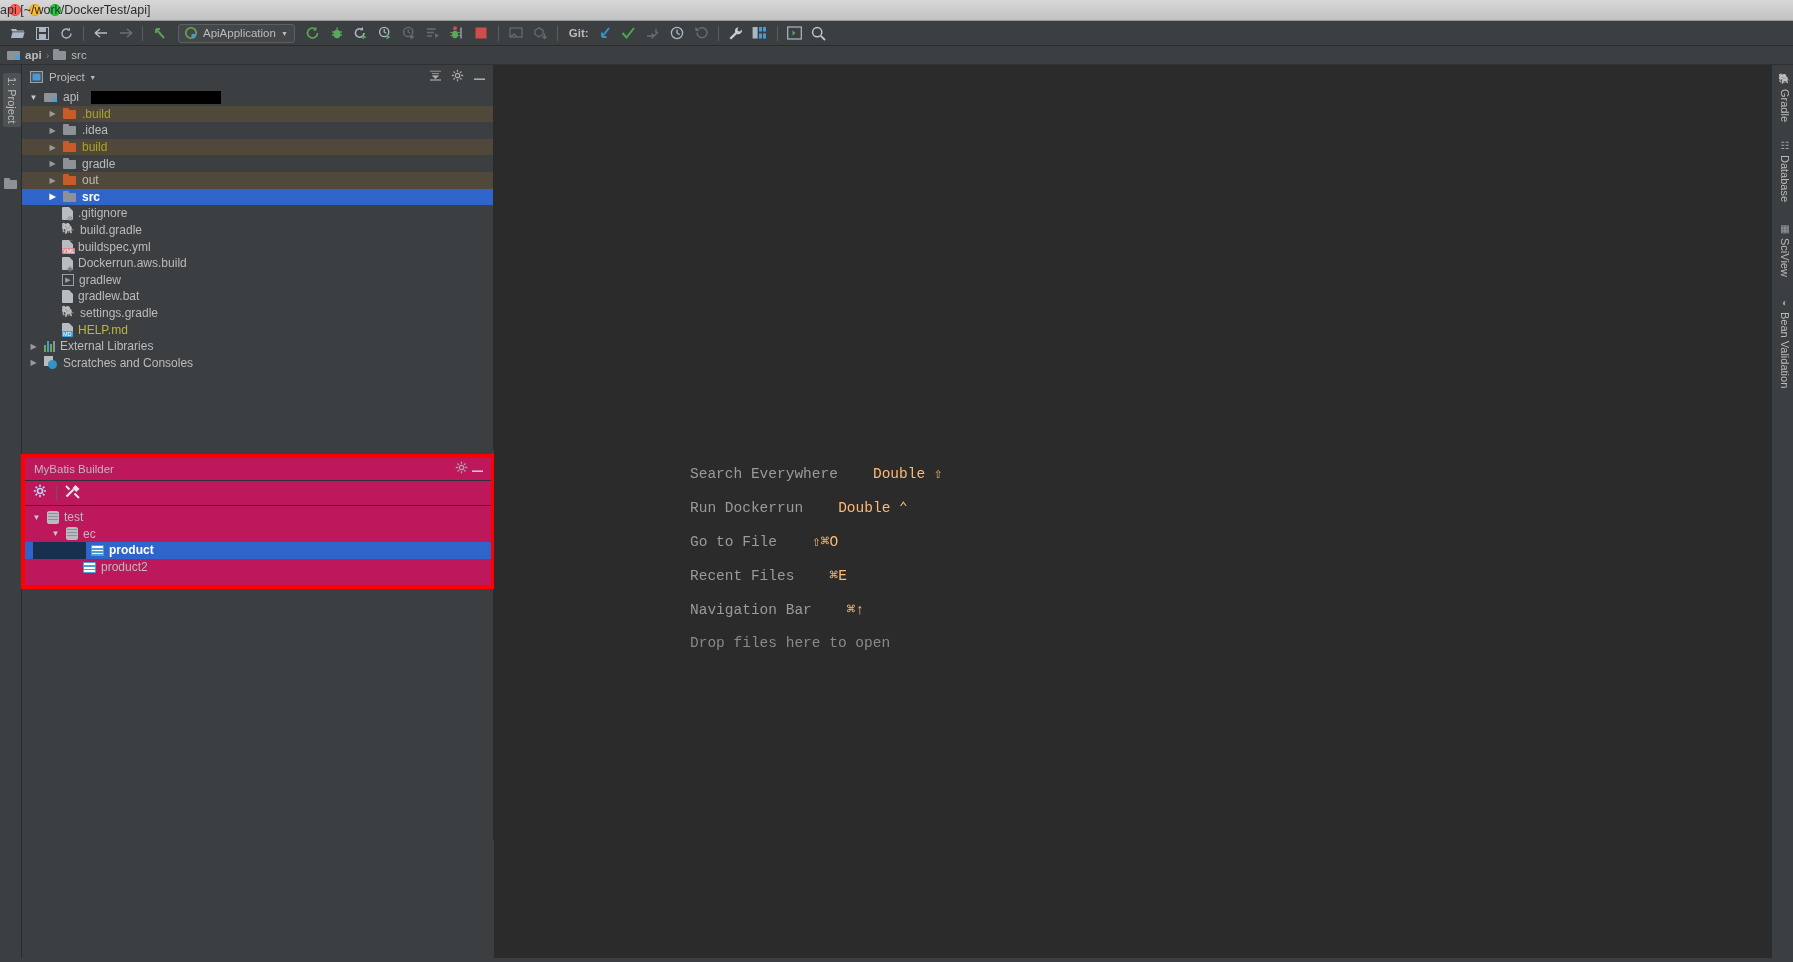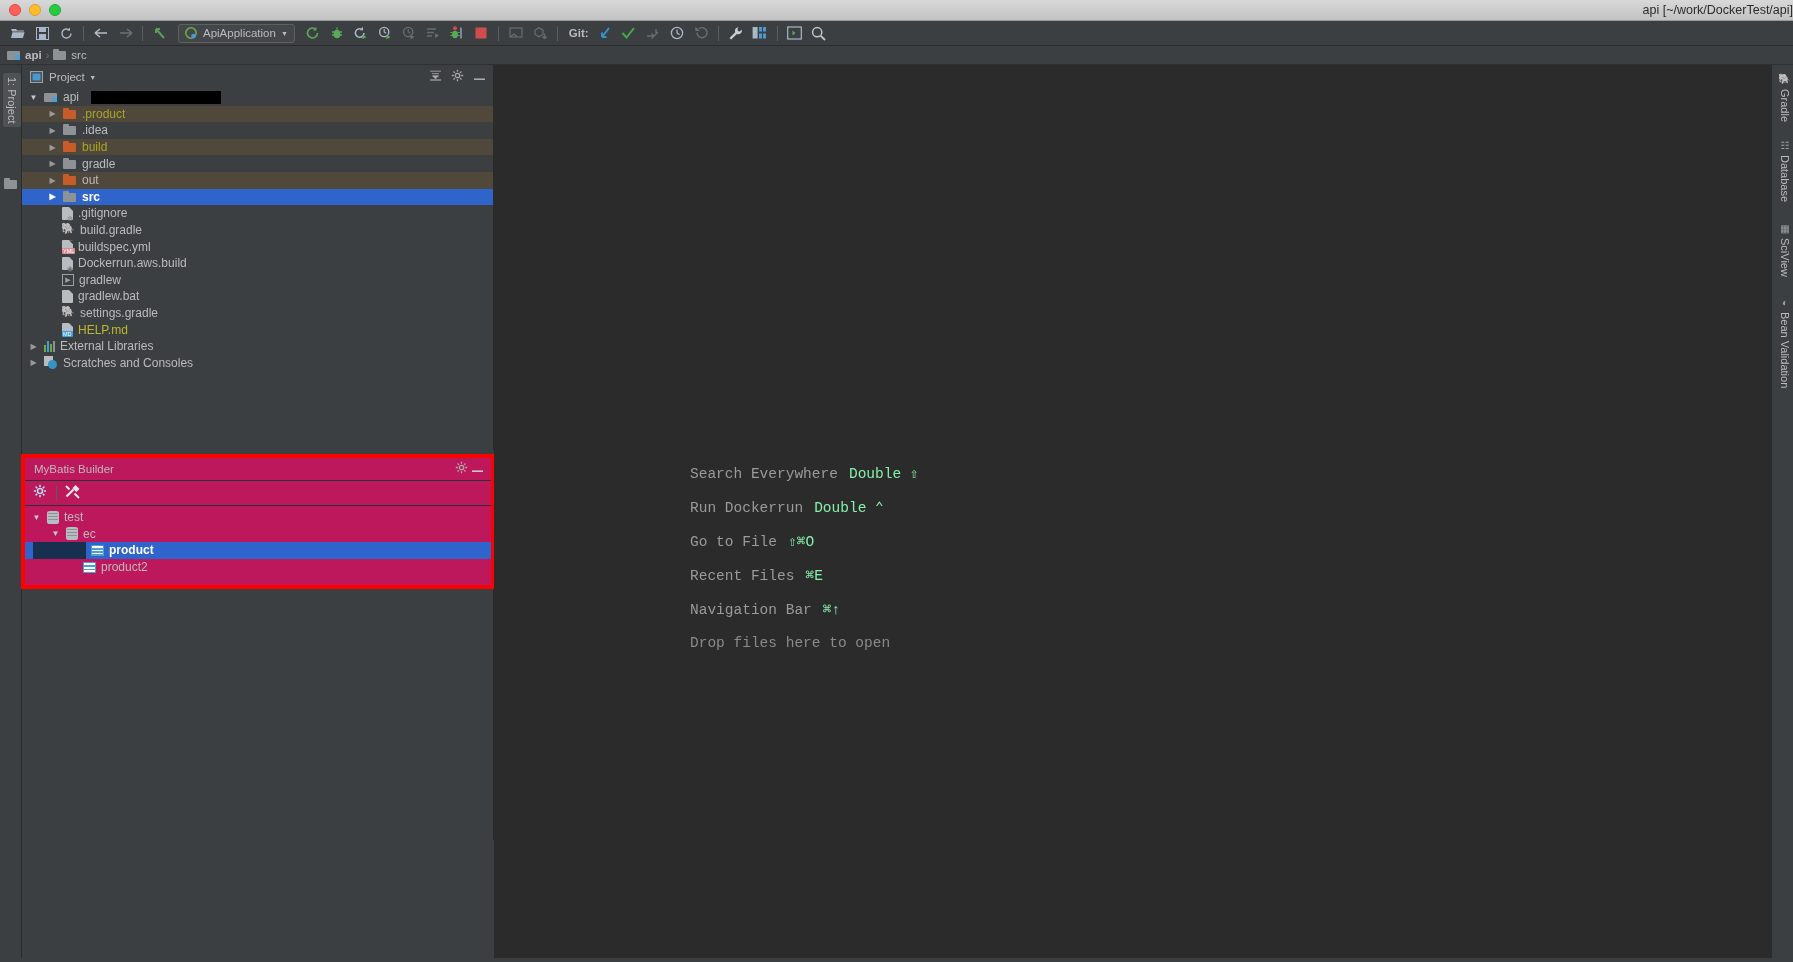--- a/index.html
+++ b/index.html
@@ -16,21 +16,21 @@
     background: linear-gradient(to bottom, #d8d8d8 0%, #c2c2c2 100%);
     border-bottom: 1px solid #9a9a9a;
     display: flex; align-items: center;
   }
   .traffic { display: flex; gap: 8px; margin-left: 9px; }
   .dot { width: 12px; height: 12px; border-radius: 50%; }
   .dot.red { background: #ff5f57; border: 1px solid #e0443e; }
   .dot.yellow { background: #ffbd2e; border: 1px solid #dea123; }
   .dot.green { background: #28ca42; border: 1px solid #1aab29; }
   .title-text {
-    position: absolute; left: 0; right: 0; text-align: right;
+    position: absolute; left: 0; right: 0; text-align: left;
     font-size: 12.5px; color: #2c2c2c;
   }
 
   
   .toolbar {
     position: absolute; left: 0; top: 21px; width: 1793px; height: 25px;
     background: #3c3f41;
     display: flex; align-items: center; padding-left: 6px;
     border-bottom: 1px solid #2b2b2b;
   }
@@ -203,21 +203,21 @@
   .editor {
     position: absolute; left: 494px; top: 65px; right: 22px; bottom: 0;
     background: #2b2b2b;
     font-family: Liberation Mono, monospace;
   }
   .welcome {
     position: absolute; left: 196px; top: 400px;
     display: flex; flex-direction: column; gap: 17px;
   }
   .wrow { display: flex; align-items: baseline; gap: 11px; font-size: 14.5px; color: #9a9a9a; }
-  .wkey { color: #86efac; font-size: 14.5px; }
+  .wkey { color: #fdba74; font-size: 14.5px; margin-left: 24px; }
   .wrow.last { color: #8a8a8a; }
 
   
   .bottom-edge {
     position: absolute; left: 0; bottom: 0; width: 1793px; height: 4px;
     background: #3c3f41;
   }
 </style>
 </head>
 <body>
@@ -474,21 +474,21 @@
       <span class="arrow open">▼</span>
       <span class="ico folder-root"></span>
       <span>api</span>
       <span style="display:inline-block;width:130px;height:13px;background:#000;margin-left:7px;"></span>
     </div>
 
     <div class="trow excluded">
       <span class="ind1"></span>
       <span class="arrow">▶</span>
       <span class="ico folder-orange"></span>
-      <span class="lbl-olive">.product</span>
+      <span class="lbl-olive">.build</span>
     </div>
 
     <div class="trow">
       <span class="ind1"></span>
       <span class="arrow">▶</span>
       <span class="ico folder-blue"></span>
       <span>.idea</span>
     </div>
 
     <div class="trow excluded">

